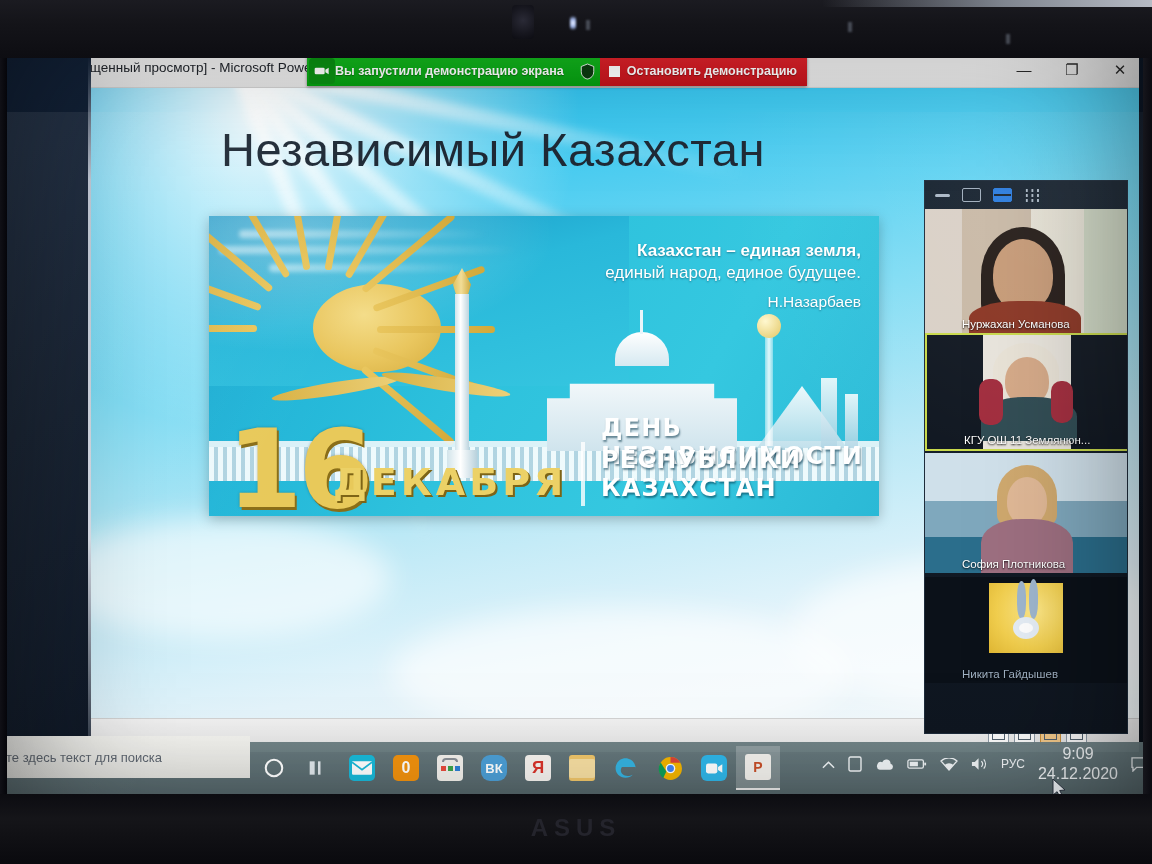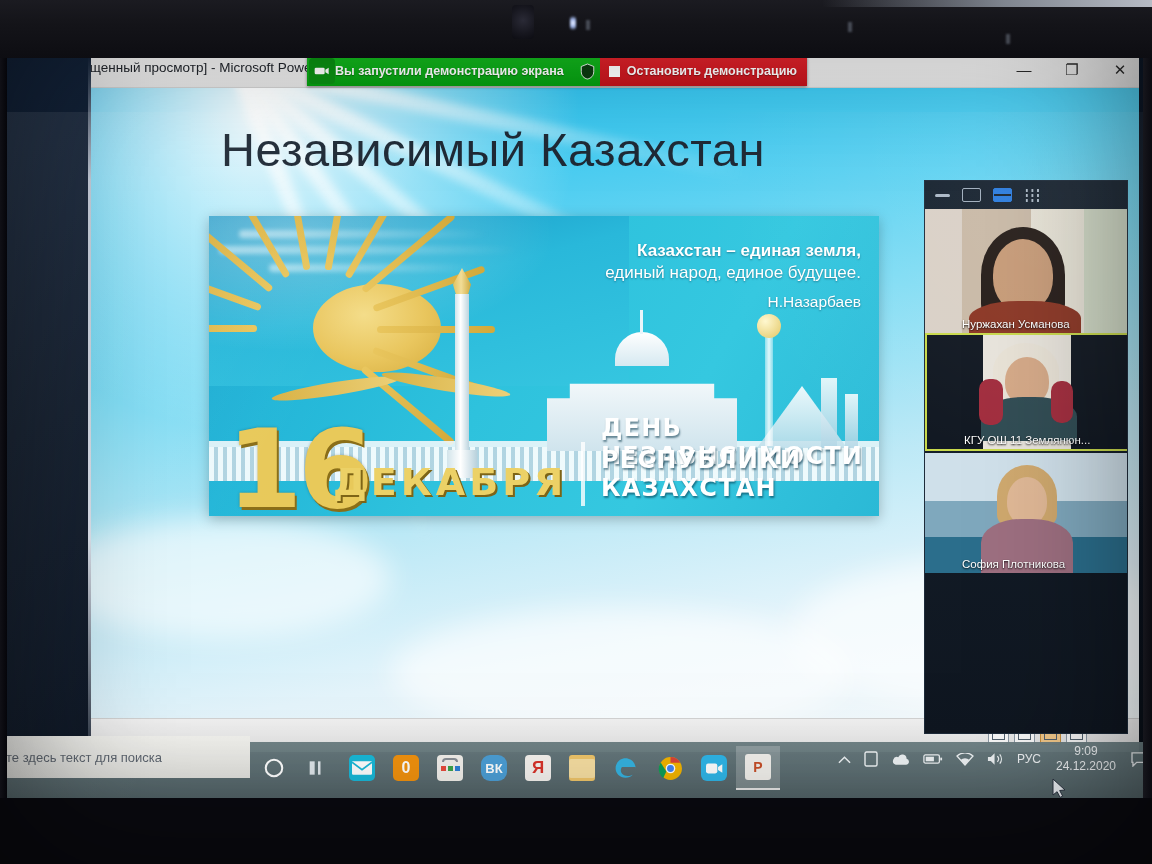--- a/index.html
+++ b/index.html
@@ -195,21 +195,21 @@
   .search-box { position:absolute; left:-80px; top:-6px; width:330px; height:42px;
     background:linear-gradient(180deg,#f2f2ee,#e3e3df); display:flex; align-items:center; }
   .search-ph { padding-left:86px; font-size:13px; color:#5e6670; white-space:nowrap; }
   .tb-icons { position:absolute; left:252px; top:4px; display:flex; align-items:center; gap:0px; }
   .tbi { width:44px; height:44px; display:flex; align-items:center; justify-content:center; }
   .tbi .sq { width:26px; height:26px; border-radius:5px; }
   .tbi.active { background:rgba(255,255,255,.22); border-bottom:2px solid #e7e7e7; }
   .tray { position:absolute; right:4px; top:2px; display:flex; align-items:center; gap:13px;
     color:#f0f3f5; font-size:12px; }
   .tray svg { display:block; }
-  .clock { text-align:center; line-height:1.25; font-size:12px; color:#f2f5f7; min-width:64px; }
+  .clock { text-align:center; line-height:1.25; font-size:16px; color:#f2f5f7; min-width:64px; }
 
   .glare { position:absolute; pointer-events:none; z-index:35; }
   .g1 { left:0; top:56px; width:430px; height:742px;
     background:linear-gradient(115deg,rgba(255,255,255,.09),rgba(255,255,255,0) 60%); }
   .g2 { left:700px; top:56px; width:452px; height:420px;
     background:radial-gradient(ellipse at 80% 20%,rgba(255,255,255,.07),rgba(255,255,255,0) 70%); }
   .vignette { position:absolute; inset:0; z-index:36; pointer-events:none;
     box-shadow:inset 0 0 160px rgba(0,0,0,.55); }
 </style>
 </head>
@@ -366,20 +366,29 @@
 
       <div class="vtile t3">
         <div class="frame">
           <div class="hair" style="left:72px;top:12px;width:60px;height:62px;background:#cfa86e;"></div>
           <div class="face" style="left:82px;top:24px;width:40px;height:48px;background:#e0b896;"></div>
           <div class="body" style="left:56px;top:66px;width:92px;height:54px;background:#9d6f80;"></div>
         </div>
         <div class="namebar">София Плотникова</div>
       </div>
 
+      <div class="vtile t4">
+        <div class="avatar-img">
+          <div class="bunny-ear" style="left:28px;top:-2px;width:9px;height:38px;"></div>
+          <div class="bunny-ear" style="left:40px;top:-4px;width:9px;height:40px;"></div>
+          <div class="bunny-head"></div>
+          <div class="bunny-face"></div>
+        </div>
+        <div class="namebar" style="color:#9fb0c2;">Никита Гайдышев</div>
+      </div>
     </div>
 
     <div class="taskbar">
       <div class="search-box">
         <span class="search-ph">те здесь текст для поиска</span>
       </div>
 
       <div class="tb-icons">
         <div class="tbi">
           <svg width="22" height="22" viewBox="0 0 24 24">
@@ -508,15 +517,18 @@
   <div class="bezel-top">
     <div class="bezel-top-glint"></div>
     <div class="webcam"></div>
     <div class="cam-led"></div>
     <div class="bezel-spec" style="left:586px;top:20px;"></div>
     <div class="bezel-spec" style="left:848px;top:22px;"></div>
     <div class="bezel-spec" style="left:1006px;top:34px;"></div>
   </div>
   <div class="bezel-left"></div>
   <div class="bezel-right"></div>
+  <div class="bezel-bottom">
+    <div class="asus-logo">ASUS</div>
+  </div>
 
   <div class="vignette"></div>
 </div>
 
 </body></html>

